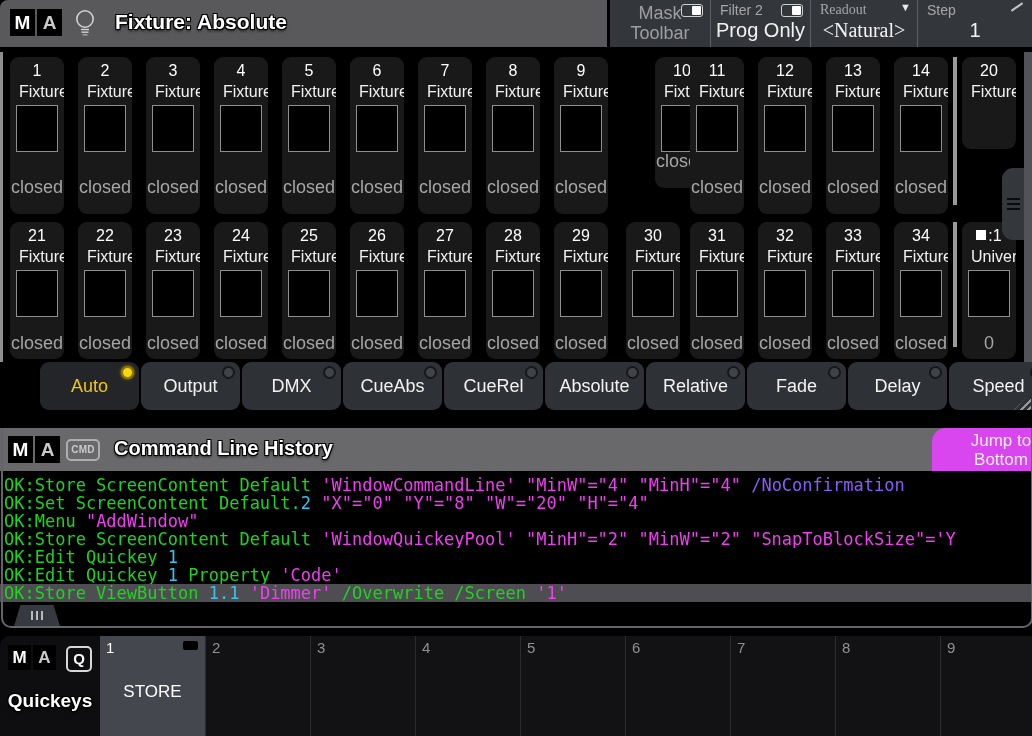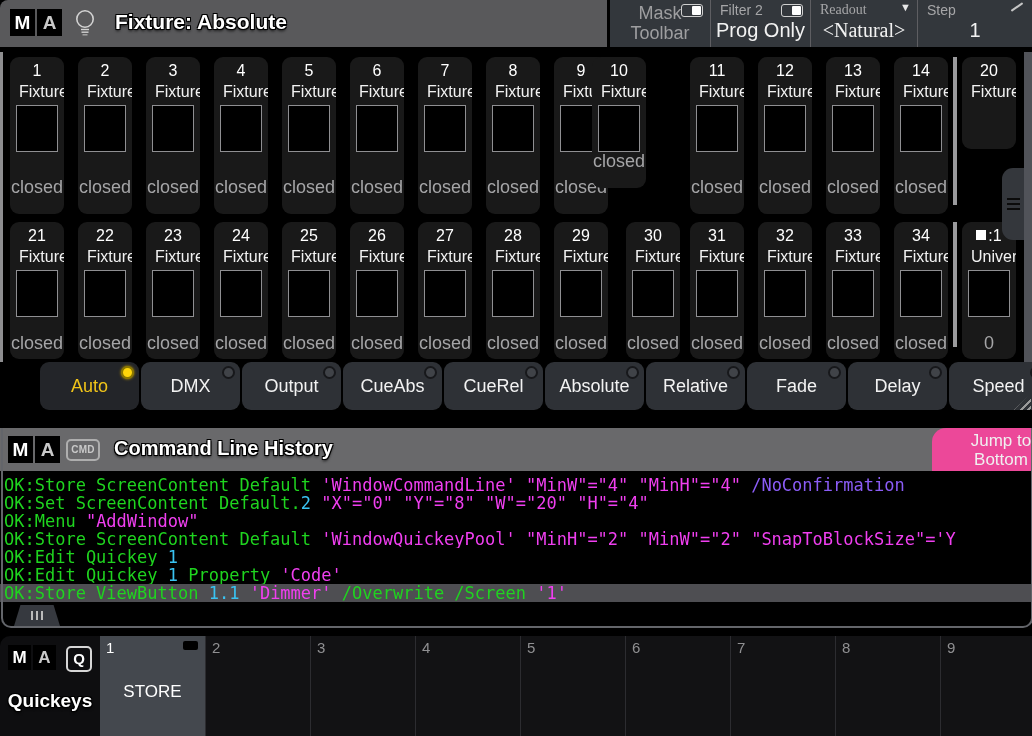--- a/index.html
+++ b/index.html
@@ -57,21 +57,21 @@
   #rz-fixture{position:absolute;left:1014px;top:394px;width:17px;height:16px;}
 
   
   #cmdframe{position:absolute;left:1px;top:428px;width:1028px;height:198px;border:2px solid #63656a;border-top:none;border-radius:0 0 10px 10px;pointer-events:none;}
   #cmdtitle{position:absolute;left:0;top:428px;width:1032px;height:43px;background:#69696b;}
   #cmdtitle .ma-logo{position:absolute;left:8px;top:8px;}
   #cmdtitle .ma-logo .sq{width:25px;height:27px;line-height:27px;font-size:19px;}
   #cmd-icon{position:absolute;left:66px;top:11px;width:30px;height:18px;border:2px solid #aeaeae;border-radius:5px;
             font-size:10px;font-weight:bold;color:#c9c9c9;text-align:center;line-height:18px;letter-spacing:.3px;}
   #cmd-title{position:absolute;left:114px;top:9px;font-size:20px;font-weight:bold;color:#fff;}
-  #jump-btn{position:absolute;right:0;top:428px;width:100px;height:43px;background:#ec4899;border-radius:14px 0 0 0;
+  #jump-btn{position:absolute;right:0;top:428px;width:100px;height:43px;background:#d946ef;border-radius:14px 0 0 0;
             color:#f0f0f0;font-size:17px;line-height:19px;text-align:center;padding-top:3px;box-sizing:border-box;padding-left:38px;}
   #cmdlines{position:absolute;left:0;top:476px;width:1032px;}
   .cline{height:18px;line-height:18px;font-family:"DejaVu Sans Mono",monospace;font-size:17px;white-space:pre;overflow:hidden;padding-left:4px;}
   .cline.hl{background:#4e4e52;}
   #hscroll{position:absolute;left:14px;top:605px;width:46px;height:21px;background:#36393f;
            clip-path:polygon(14% 0,86% 0,100% 100%,0 100%);display:flex;align-items:center;justify-content:center;gap:3px;}
   #hscroll .bar{width:2px;height:9px;background:#bbb;}
 
   
   #qwin{position:absolute;left:0;top:636px;width:1032px;height:100px;background:#0e0e10;border-radius:10px 0 0 0;}
@@ -180,21 +180,21 @@
         <div class="fname">Fixture</div>
         <div class="fbox"></div>
         <div class="fstatus">closed</div>
       </div>
       <div class="fcell" style="left: 554px; height: 157px;">
         <div class="fnum">9</div>
         <div class="fname">Fixture</div>
         <div class="fbox"></div>
         <div class="fstatus">closed</div>
       </div>
-      <div class="fcell" style="left: 592px; height: 131px;">
+      <div class="fcell" style="left: 655px; height: 131px;">
         <div class="fnum">10</div>
         <div class="fname">Fixture</div>
         <div class="fbox"></div>
         <div class="fstatus">closed</div>
       </div>
       <div class="fcell" style="left: 690px; height: 157px;">
         <div class="fnum">11</div>
         <div class="fname">Fixture</div>
         <div class="fbox"></div>
         <div class="fstatus">closed</div>
@@ -322,25 +322,25 @@
     <div class="grip" style="top:35px"></div>
     <div class="grip" style="top:40px"></div>
   </div>
 
   <div id="tabbar">
       <div class="tab sel">
         <span>Auto</span>
         <div class="dot"></div>
       </div>
       <div class="tab">
+        <span>Output</span>
+        <div class="dot"></div>
+      </div>
+      <div class="tab">
         <span>DMX</span>
-        <div class="dot"></div>
-      </div>
-      <div class="tab">
-        <span>Output</span>
         <div class="dot"></div>
       </div>
       <div class="tab">
         <span>CueAbs</span>
         <div class="dot"></div>
       </div>
       <div class="tab">
         <span>CueRel</span>
         <div class="dot"></div>
       </div>

